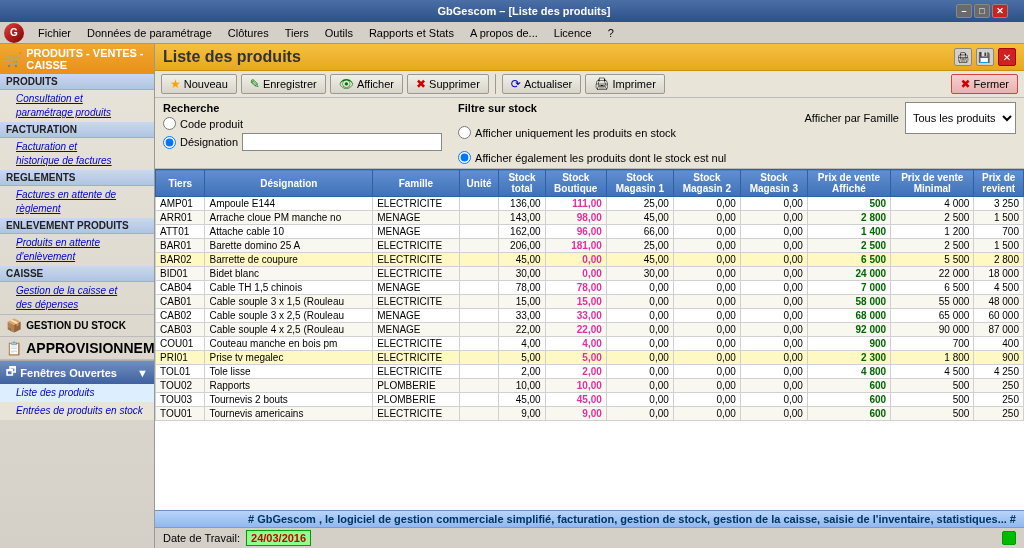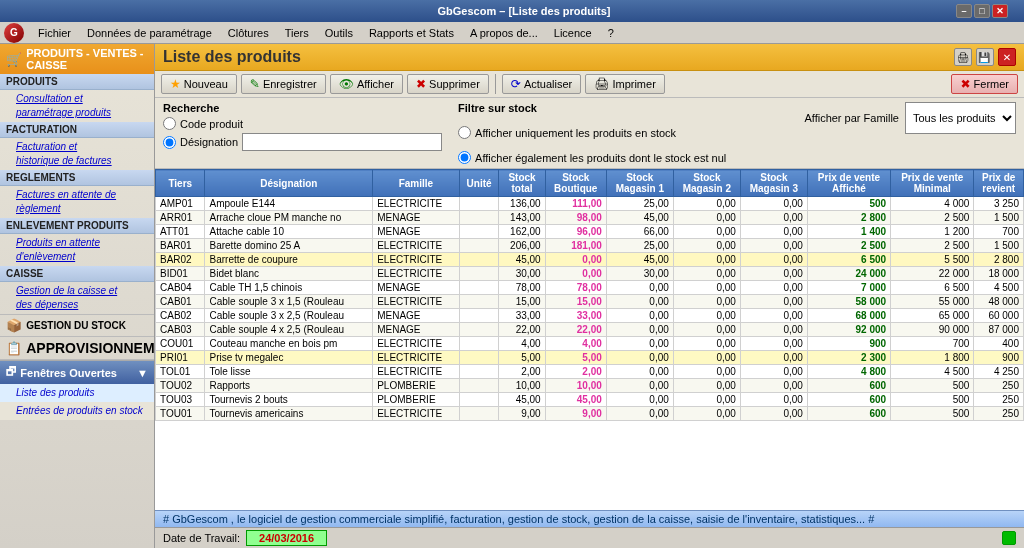--- a/index.html
+++ b/index.html
@@ -222,37 +222,37 @@
     td.green-bold { color: #006600; font-weight: bold; }
     td.right { text-align: right; }
 
     
     .status-bar {
       background: linear-gradient(to bottom, #b8d4f8, #90b8f0);
       border-top: 1px solid #7090c0;
       padding: 2px 8px;
       font-size: 10px;
       color: #003366;
-      font-weight: normal;
-      text-align: left;
+      font-weight: bold;
+      text-align: right;
     }
     .date-bar {
       background: #d4d0c8;
       border-top: 1px solid #999;
       padding: 2px 8px;
       font-size: 11px;
       display: flex;
       align-items: center;
       gap: 6px;
     }
     .date-value {
       background: #90ff90;
       color: #cc0000;
       font-weight: bold;
-      padding: 1px 12px;
+      padding: 1px 4px;
       border: 1px solid #009900;
     }
   </style>
 </head>
 <body>
 
 <div class="title-bar">
   <span style="width:80px"></span>
   <span class="title-bar-text">GbGescom – [Liste des produits]</span>
   <div class="title-bar-controls">

